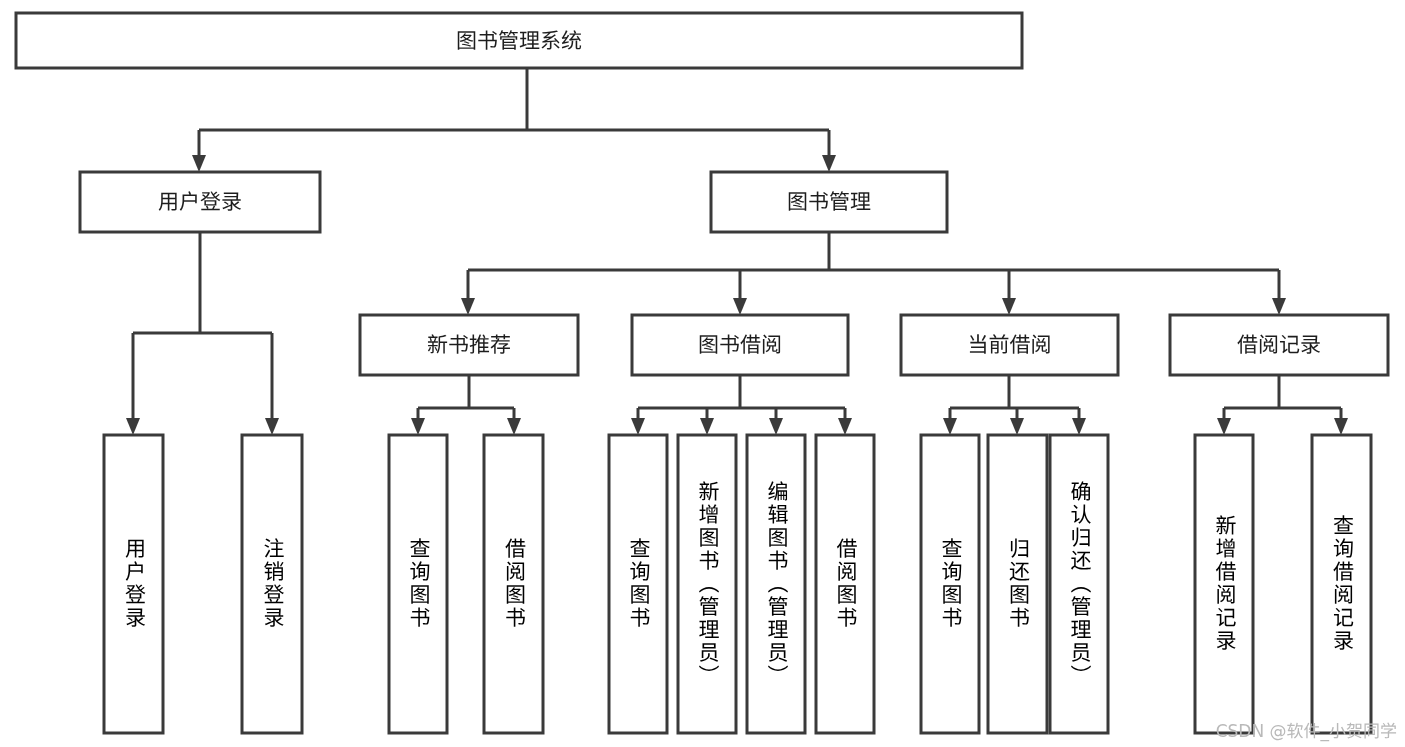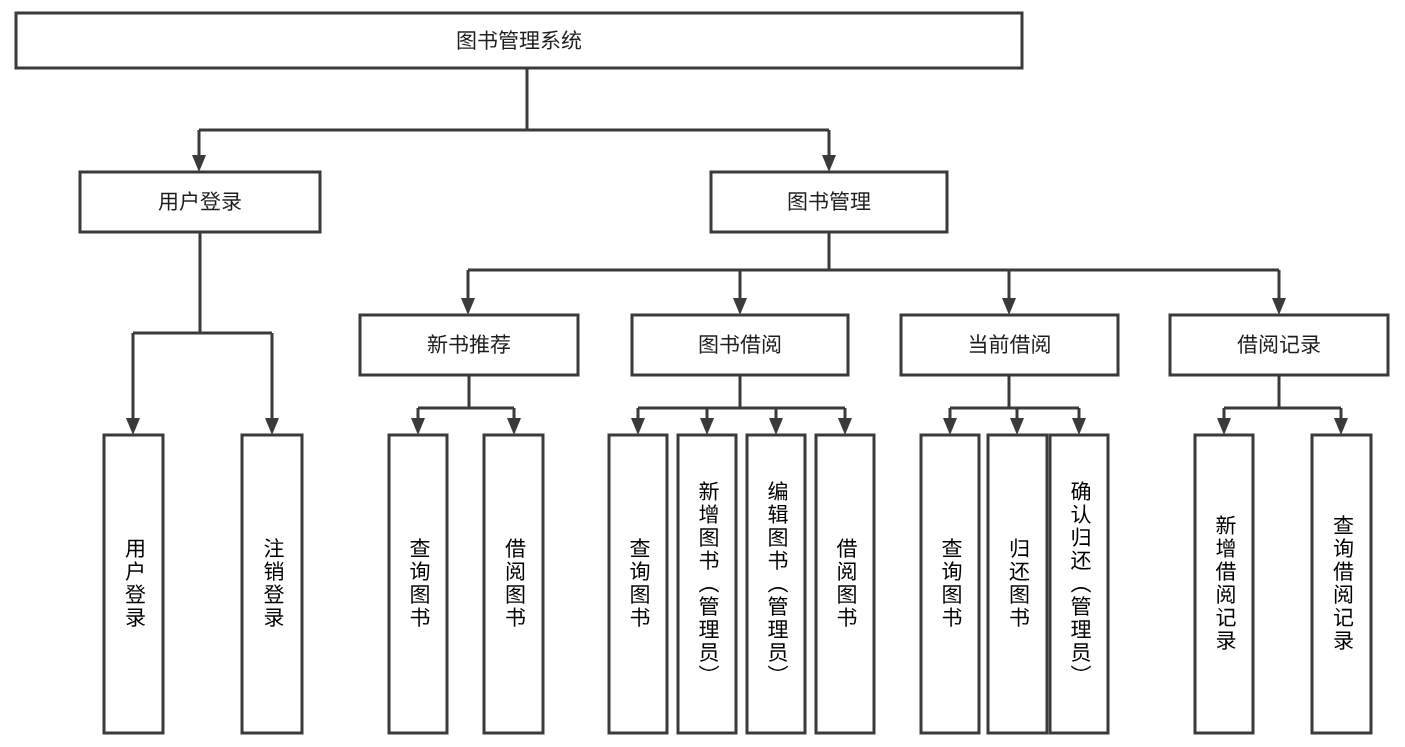--- a/index.html
+++ b/index.html
@@ -232,14 +232,15 @@
         </g>
         <g>
           <rect x="1312" y="435" width="59" height="298" class="node-box"></rect>
           <foreignObject x="1312" y="435" width="59" height="298"><div xmlns="http://www.w3.org/1999/xhtml" style="width: 59px; height: 298px; display: flex; align-items: center; justify-content: center; box-sizing: border-box; padding: 4px 0px;">
               <span class="node-label-v">查询借阅记录</span>
             </div></foreignObject>
         </g>
       </g>
   </svg>
 
+  <div class="watermark-text">CSDN @软件_小贺同学</div>
 
 </div>
 
 </body></html>

